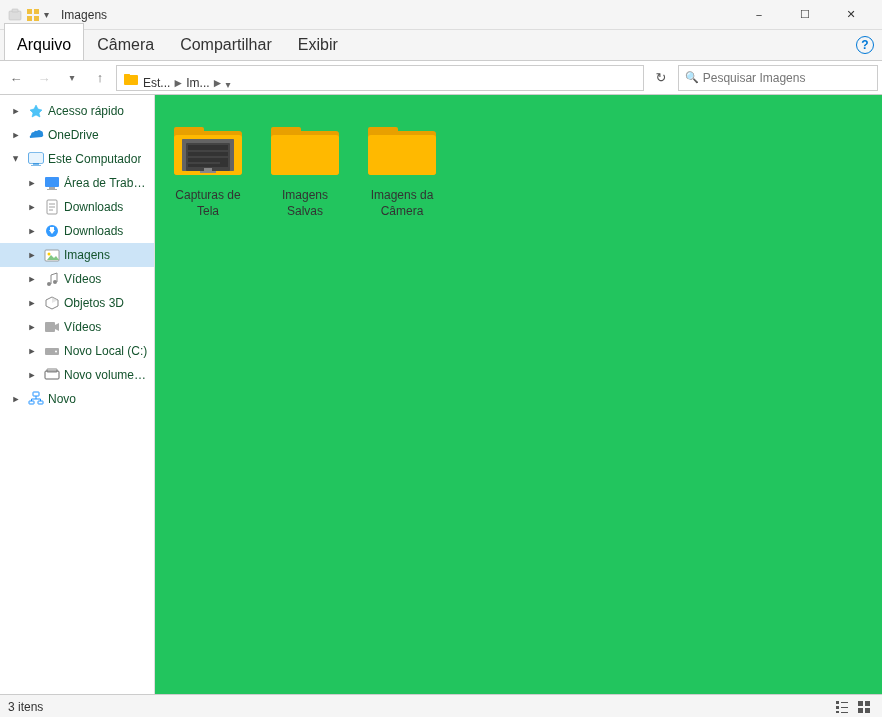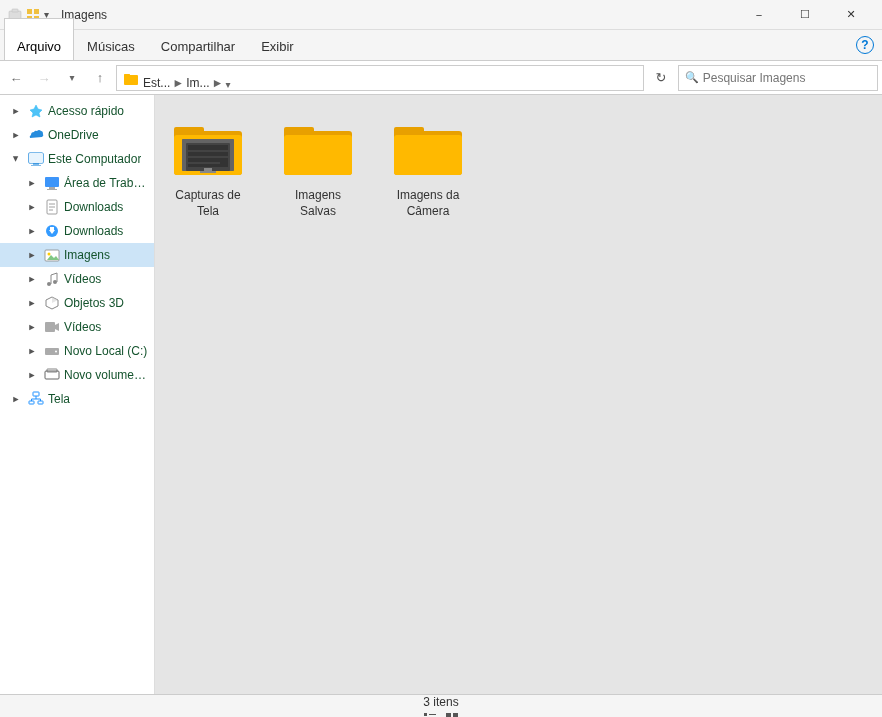--- a/index.html
+++ b/index.html
@@ -30,22 +30,22 @@
       border-bottom: 1px solid #ccc;
     }
     .ribbon-tabs {
       display: flex;
       height: 30px;
       align-items: flex-end;
       padding: 0 4px;
       gap: 0;
     }
     .ribbon-tab {
-      padding: 20px 12px 6px;
-      font-size: 13px;
+      padding: 12px 12px 6px;
+      font-size: 16px;
       cursor: pointer;
       color: #333;
       border: 1px solid transparent;
       border-bottom: none;
       background: transparent;
     }
     .ribbon-tab.active {
       background: white;
       border-color: #ccc;
       border-bottom-color: white;
@@ -117,43 +117,43 @@
     .sidebar-icon { width: 18px; height: 18px; margin: 0 3px; flex-shrink: 0; display: flex; align-items: center; justify-content: center; }
     .sidebar-label { font-size: 12px; color: #14532d; overflow: hidden; text-overflow: ellipsis; }
 
     
     .content-area {
       flex: 1;
       padding: 8px;
       display: flex;
       flex-wrap: wrap;
       align-content: flex-start;
-      gap: 20px;
+      gap: 7px;
       overflow-y: auto;
-      background: #e5e5e5;
+      background: #22c55e;
     }
 
     
     .folder-item {
       width: 90px; display: flex; flex-direction: column; align-items: center;
       padding: 4px; cursor: pointer; border: 1px solid transparent; border-radius: 2px;
     }
     .folder-thumb {
       width: 78px; height: 78px; position: relative; display: flex; align-items: center; justify-content: center;
     }
     .folder-label {
       font-size: 12px; color: #333; text-align: center; margin-top: 2px;
       line-height: 1.3; word-break: break-word;
     }
 
     
     .status-bar {
       height: 24px; background: #f5f5f5; border-top: 1px solid #ccc;
       display: flex; align-items: center; padding: 0 8px;
-      font-size: 12px; color: #333; justify-content: space-between; flex-direction: column;
+      font-size: 12px; color: #333; justify-content: space-between;
     }
     .status-view-btns { display: flex; gap: 2px; }
     .view-btn {
       width: 20px; height: 20px; border: none; background: transparent;
       cursor: pointer; display: flex; align-items: center; justify-content: center; font-size: 11px; color: #555;
     }
 
     
     ::-webkit-scrollbar { width: 8px; }
     ::-webkit-scrollbar-track { background: #f1f1f1; }
@@ -185,21 +185,21 @@
     <button class="win-btn">−</button>
     <button class="win-btn">☐</button>
     <button class="win-btn close">✕</button>
   </div>
 </div>
 
 <div class="ribbon">
   <div style="display:flex; align-items: stretch; height: 30px;">
     <div class="ribbon-tabs" style="flex:1;">
       <div class="ribbon-tab active">Arquivo</div>
-      <div class="ribbon-tab">Músicas</div>
+      <div class="ribbon-tab">Câmera</div>
       <div class="ribbon-tab">Compartilhar</div>
       <div class="ribbon-tab">Exibir</div>
     </div>
     <div style="display:flex; align-items:center; padding-right:8px;">
       <div style="width:18px;height:18px;border:1px solid #0078d7;border-radius:50%;display:flex;align-items:center;justify-content:center;cursor:pointer;color:#0078d7;font-weight:bold;font-size:12px;">?</div>
     </div>
   </div>
 </div>
 
 <div class="address-bar">
@@ -376,21 +376,21 @@
         <svg width="16" height="16" viewBox="0 0 16 16">
           <rect x="5" y="1" width="6" height="4" rx="0.5" fill="none" stroke="#1e90ff" stroke-width="1"></rect>
           <rect x="1" y="10" width="5" height="3" rx="0.5" fill="none" stroke="#1e90ff" stroke-width="1"></rect>
           <rect x="10" y="10" width="5" height="3" rx="0.5" fill="none" stroke="#1e90ff" stroke-width="1"></rect>
           <line x1="8" y1="5" x2="8" y2="8" stroke="#1e90ff" stroke-width="1"></line>
           <line x1="3.5" y1="8" x2="12.5" y2="8" stroke="#1e90ff" stroke-width="1"></line>
           <line x1="3.5" y1="8" x2="3.5" y2="10" stroke="#1e90ff" stroke-width="1"></line>
           <line x1="12.5" y1="8" x2="12.5" y2="10" stroke="#1e90ff" stroke-width="1"></line>
         </svg>
       </div>
-      <span class="sidebar-label">Tela</span>
+      <span class="sidebar-label">Novo</span>
     </div>
 
   </div>
 
   <div class="content-area">
 
     <div class="folder-item">
       <div class="folder-thumb">
         <svg width="72" height="60" viewBox="0 0 72 60">
 

